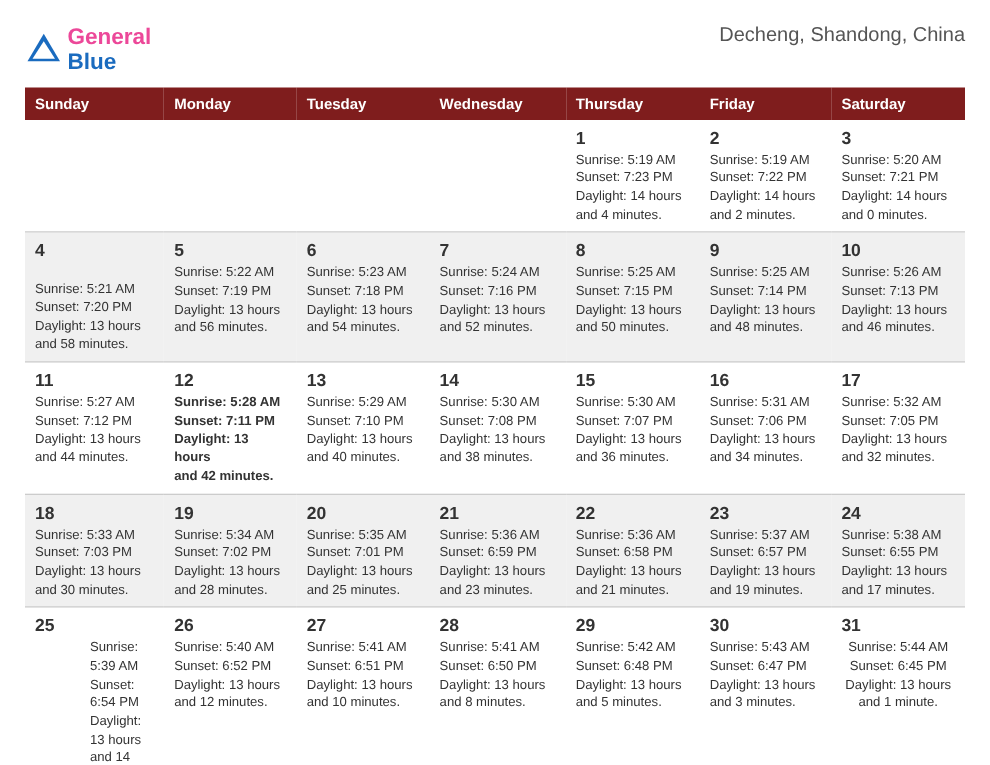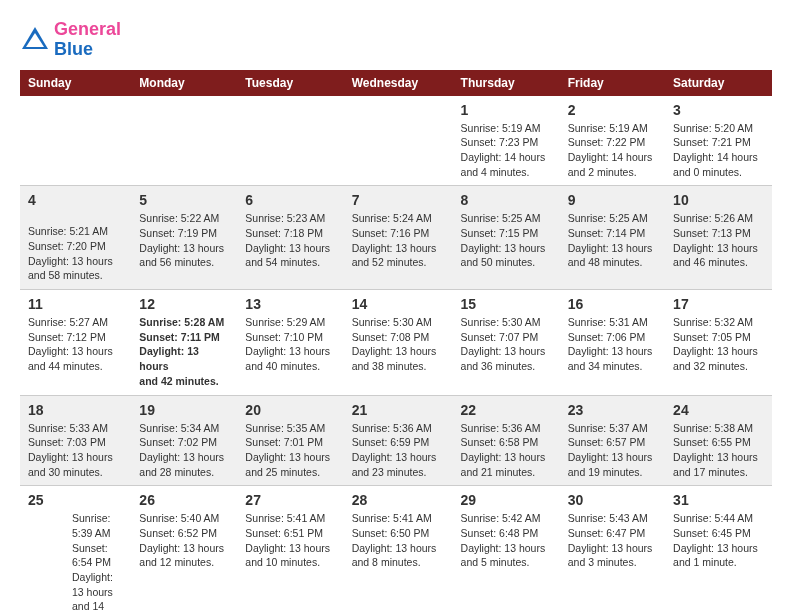--- a/index.html
+++ b/index.html
@@ -104,20 +104,21 @@
     <svg class="logo-icon" viewBox="0 0 30 30">
       <polygon points="15,2 28,24 2,24" fill="#1a6bbf"></polygon>
       <polygon points="15,8 24,22 6,22" fill="#fff"></polygon>
     </svg>
     <div class="logo-text">
       <span class="logo-general">General</span>
       <span class="logo-blue">Blue</span>
     </div>
   </div>
   <div class="title-block">
+    <div class="location">Decheng, Shandong, China</div>
   </div>
 </div>
 
 <table>
   <thead>
     <tr>
     <th>Sunday</th>
         <th>Monday</th>
         <th>Tuesday</th>
         <th>Wednesday</th>
@@ -345,20 +346,20 @@
         </td>
         <td>
           <span class="day-num">30</span>
           <div class="day-info" style="white-space: pre-line;">Sunrise: 5:43 AM
 Sunset: 6:47 PM
 Daylight: 13 hours
 and 3 minutes.</div>
         </td>
         <td>
           <span class="day-num">31</span>
-          <div class="day-info" style="white-space: pre-line;">Sunrise: 5:44 AM
+          <div class="day-info" style="white-space: pre-line; text-align: center;">Sunrise: 5:44 AM
 Sunset: 6:45 PM
 Daylight: 13 hours
 and 1 minute.</div>
         </td>
       </tr>
     </tbody>
 </table>
 
 </body></html>

